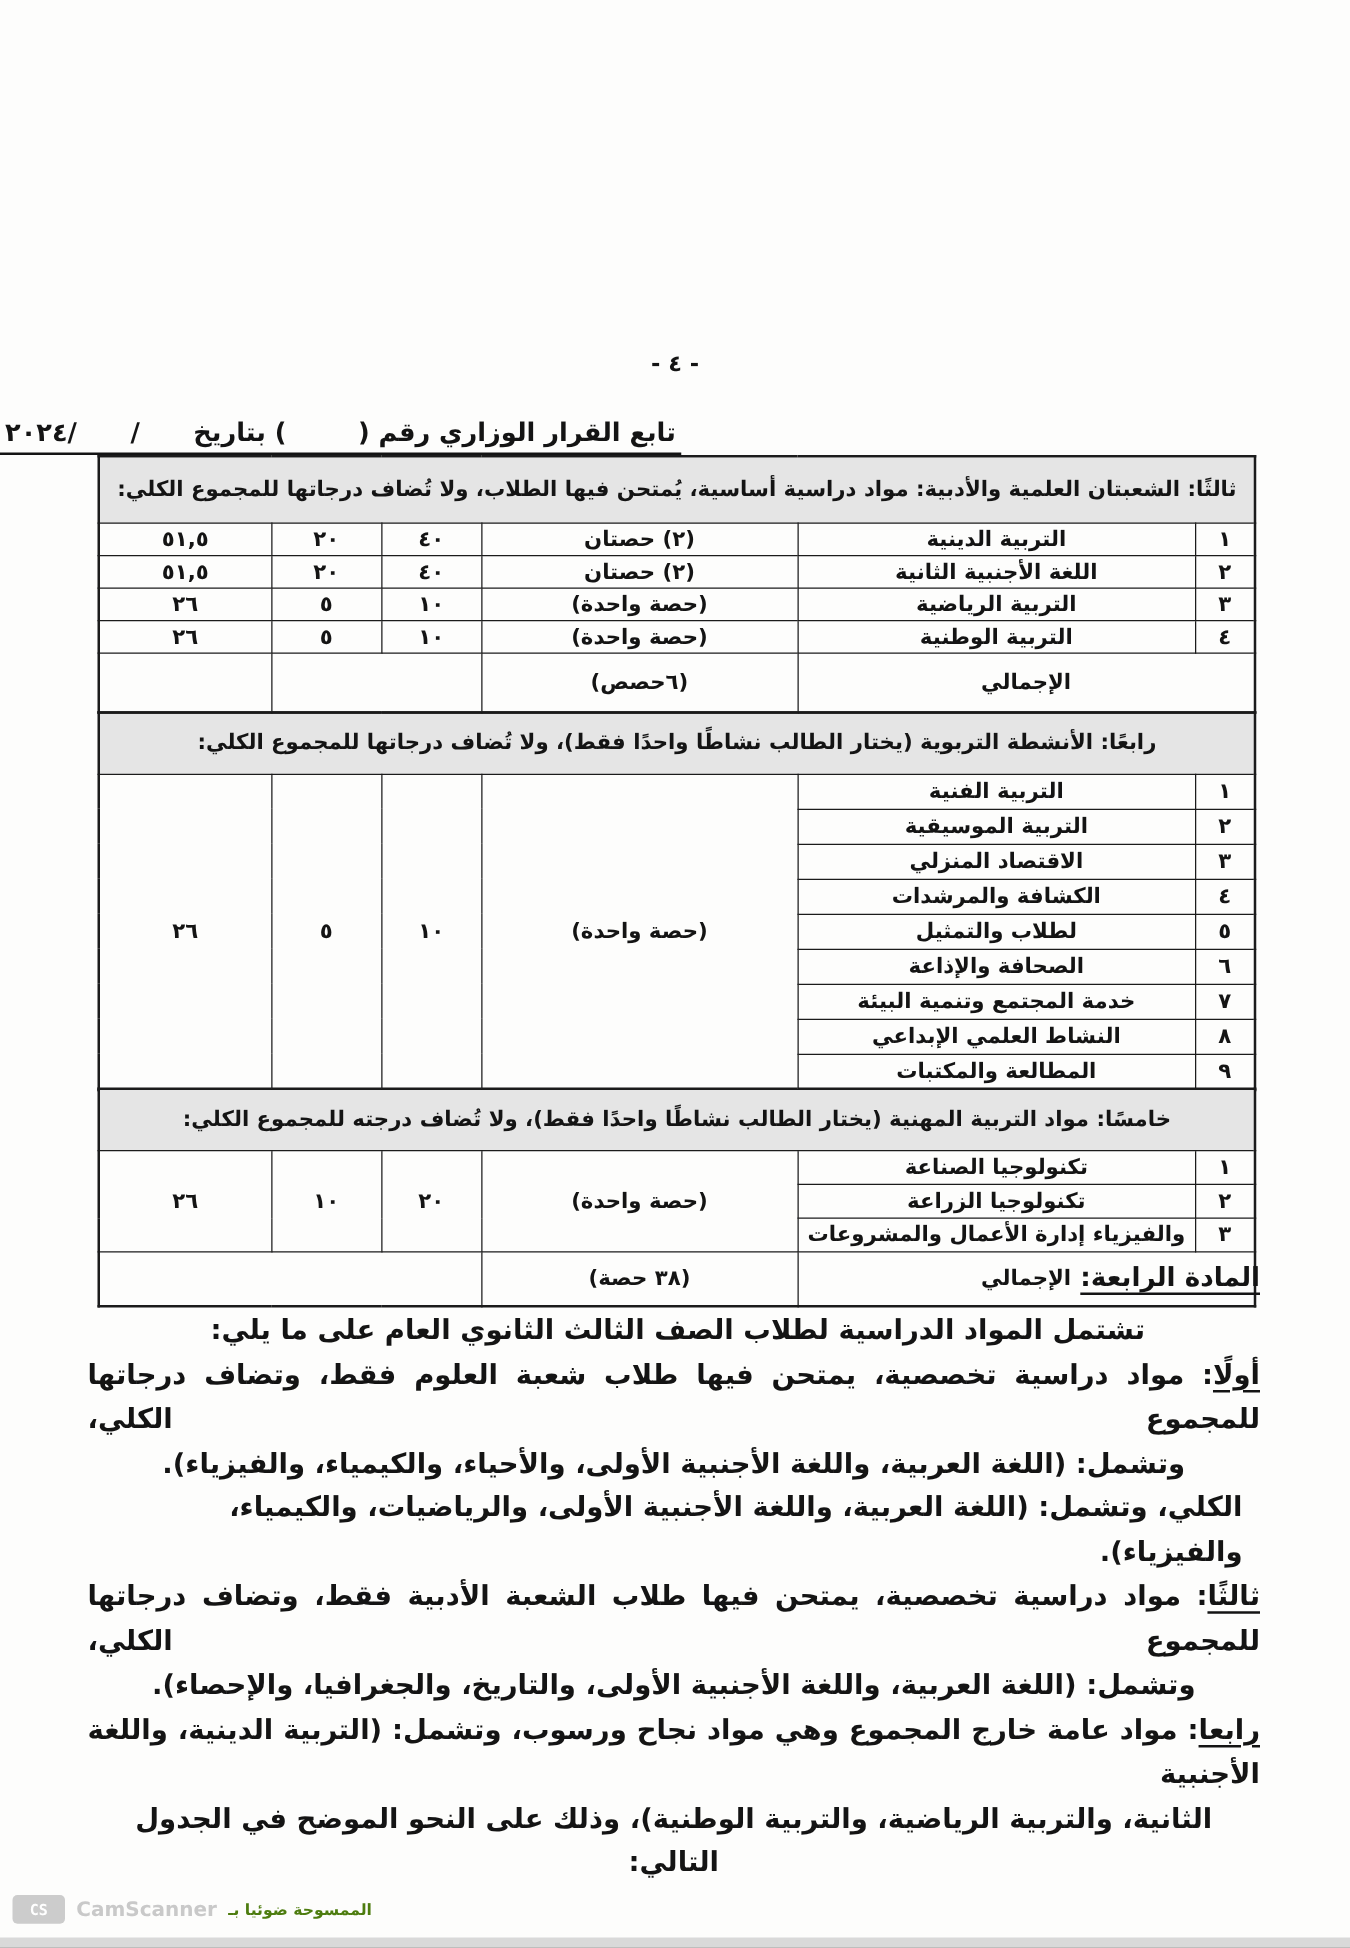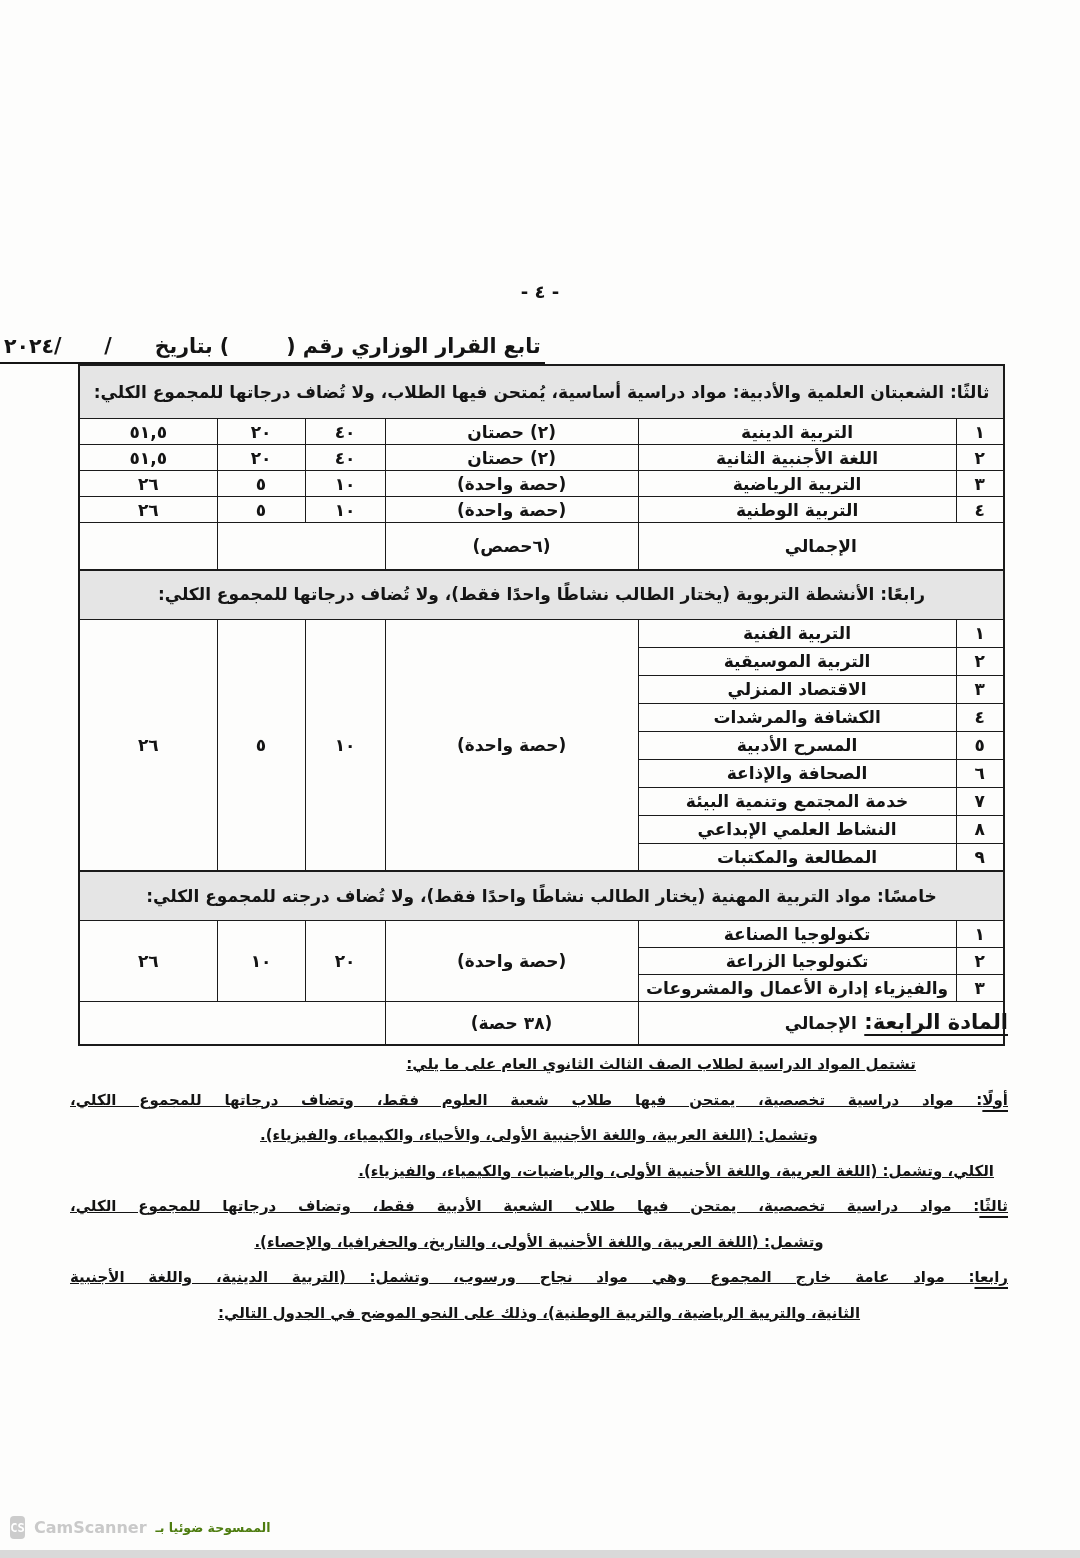--- a/index.html
+++ b/index.html
@@ -77,41 +77,40 @@
   .intro-line{
     margin-top:13px;
     text-align:right;
     padding-left:90px;
     font-size:19.5px;
     line-height:35px;
     text-align:right;
     padding-right:92px;
   }
   .line{
-    font-size:15px;
+    font-size:22px;
     line-height:35.5px;
-    text-decoration:underline;
   }
   .l-just{text-align:justify;text-align-last:justify;}
   .l-center{text-align:center;}
   .l-right{text-align:left;direction:rtl;text-align:right;padding-right:14px;}
   .label-u{
     text-decoration:underline;
     text-decoration-thickness:2px;
     text-underline-offset:5px;
   }
   
   .watermark{
     position:absolute;left:10px;top:1516px;
     display:flex;align-items:center;gap:9px;
     color:#c7c7c7;
     direction:ltr;
   }
   .cs-logo{
-    width:15px;height:23px;
+    width:42px;height:23px;
     background:#cccccc;color:#ffffff;
     border-radius:4px;
     display:flex;align-items:center;justify-content:center;
     font-size:12px;font-weight:bold;
     font-family:"DejaVu Sans Mono", monospace;
   }
   .cs-name{font-size:16px;color:#c9c9c9;}
   .cs-ar{font-size:12.5px;color:#4d7c0f;}
   .bottom-strip{
     position:absolute;left:0;bottom:0;width:100%;height:8px;
@@ -213,21 +212,21 @@
       <tr>
         <td class="data">٣</td>
         <td class="data">الاقتصاد المنزلي</td>
       </tr>
       <tr>
         <td class="data">٤</td>
         <td class="data">الكشافة والمرشدات</td>
       </tr>
       <tr>
         <td class="data">٥</td>
-        <td class="data">المسرح الأدبية</td>
+        <td class="data">لطلاب والتمثيل</td>
       </tr>
       <tr>
         <td class="data">٦</td>
         <td class="data">الصحافة والإذاعة</td>
       </tr>
       <tr>
         <td class="data">٧</td>
         <td class="data">خدمة المجتمع وتنمية البيئة</td>
       </tr>
       <tr>

